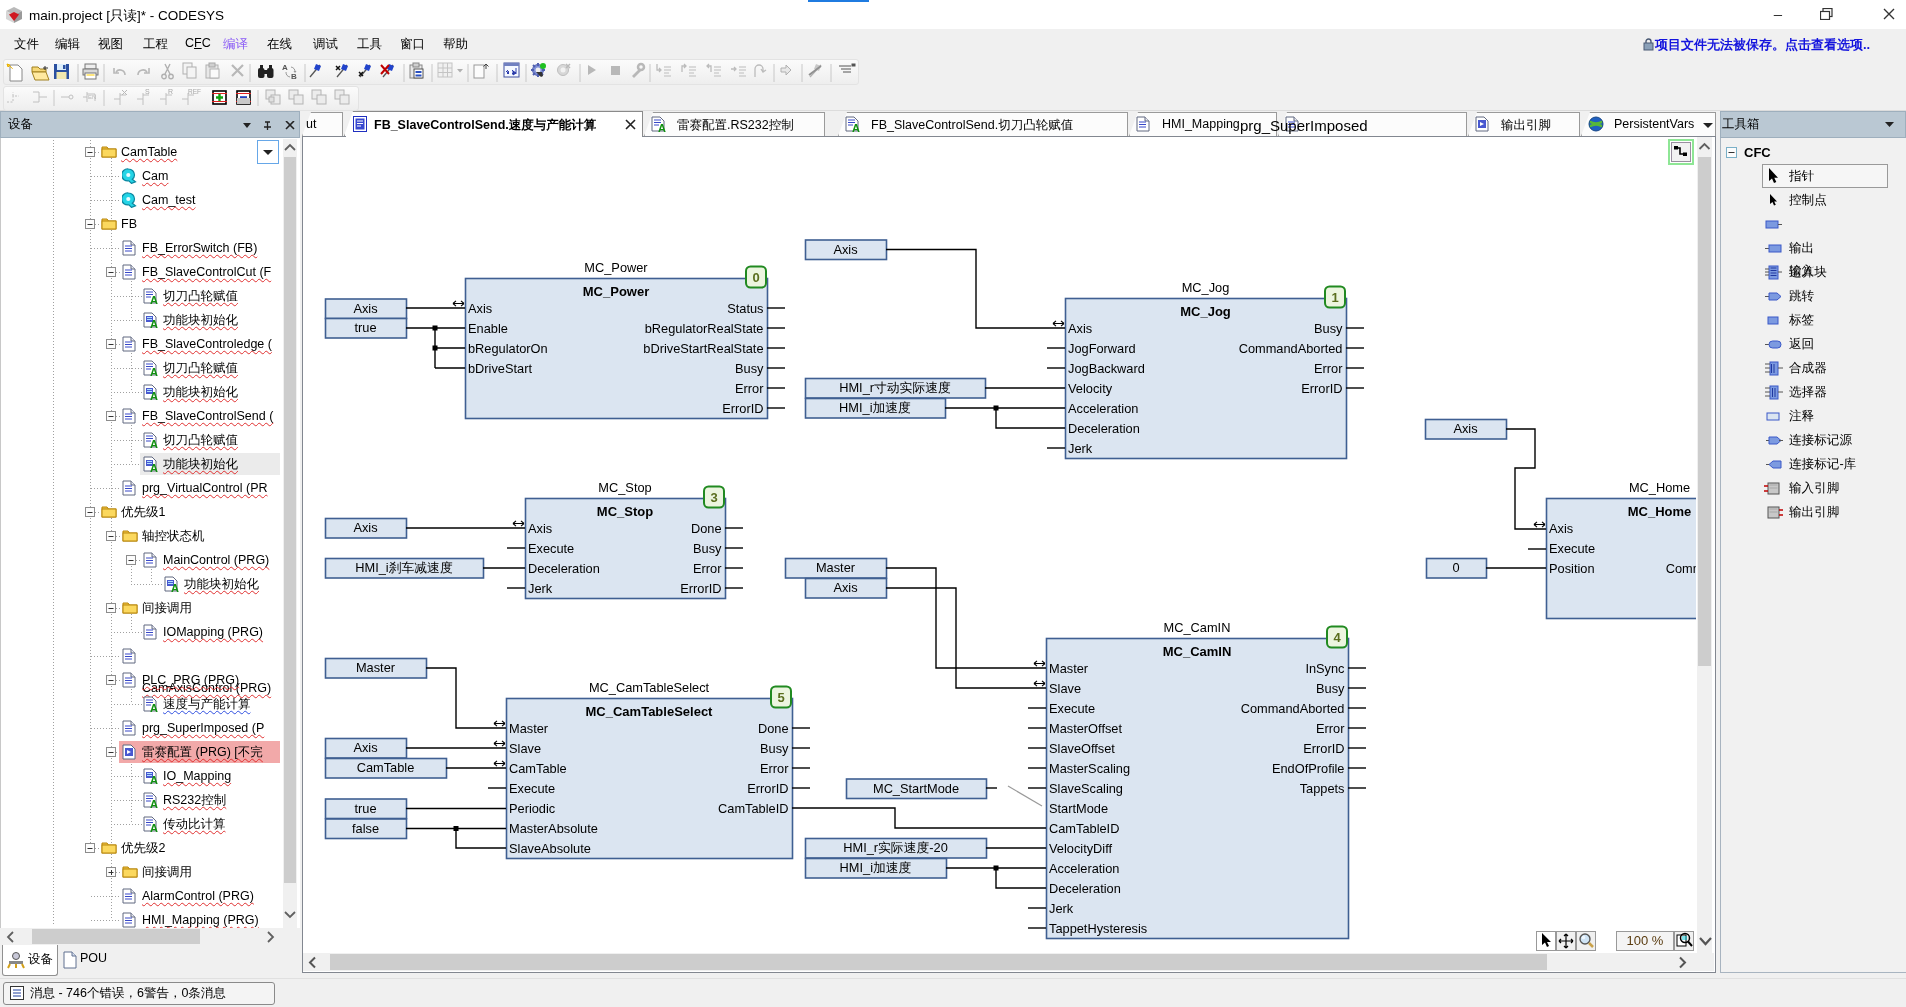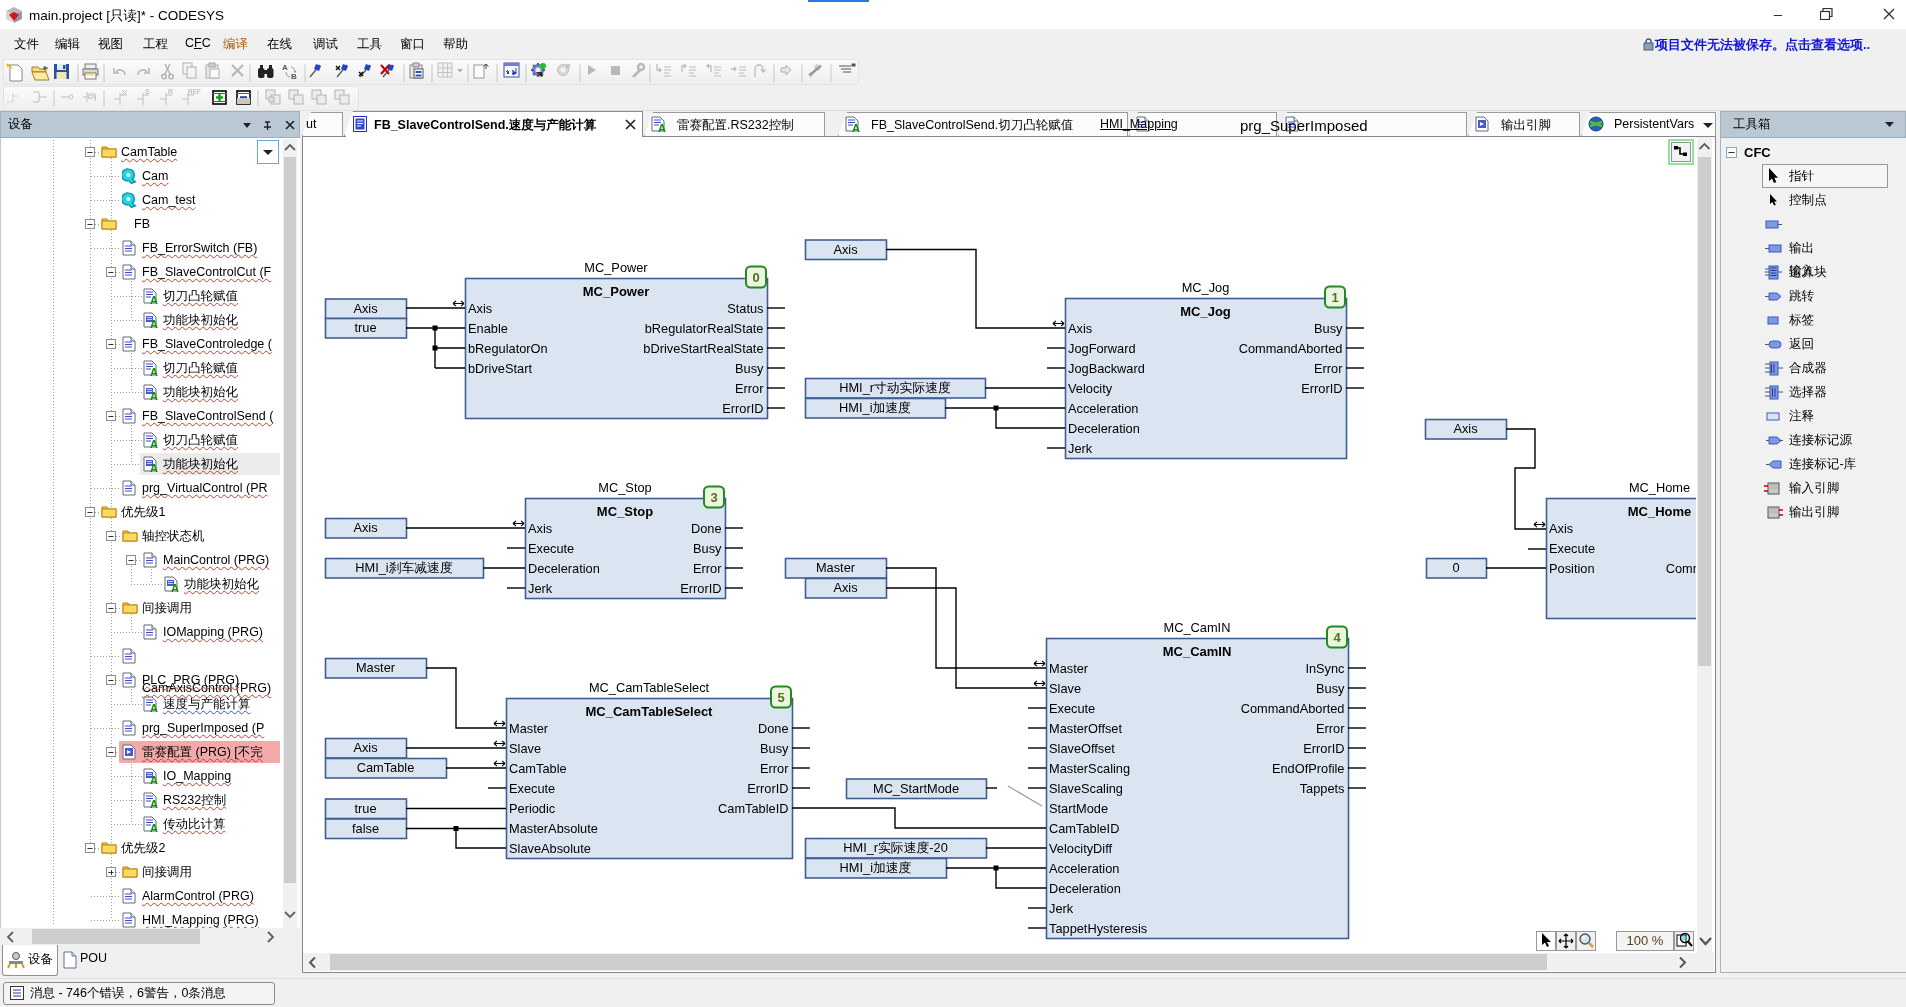--- a/index.html
+++ b/index.html
@@ -28,21 +28,21 @@
   </svg>
 <svg class="abs" style="left:1883px;top:8px" width="12" height="12">
     <path d="M1,1 L11,11 M11,1 L1,11" stroke="#333" stroke-width="1.4"></path>
   </svg>
 <div class="abs" style="left:0;top:29px;width:1906px;height:28px;background:#f0f0f0;"></div>
 <div class="abs" style="left:14px;top:36px;font-size:12.5px;color:#000;">文件</div>
 <div class="abs" style="left:55px;top:36px;font-size:12.5px;color:#000;">编辑</div>
 <div class="abs" style="left:98px;top:36px;font-size:12.5px;color:#000;">视图</div>
 <div class="abs" style="left:143px;top:36px;font-size:12.5px;color:#000;">工程</div>
 <div class="abs" style="left:185px;top:36px;font-size:12.5px;color:#000;">C<u>F</u>C</div>
-<div class="abs" style="left:223px;top:36px;font-size:12.5px;color:#a16207;">编译</div>
+<div class="abs" style="left:223px;top:36px;font-size:12.5px;color:#8b5cf6;">编译</div>
 <div class="abs" style="left:267px;top:36px;font-size:12.5px;color:#000;">在线</div>
 <div class="abs" style="left:313px;top:36px;font-size:12.5px;color:#000;">调试</div>
 <div class="abs" style="left:357px;top:36px;font-size:12.5px;color:#000;">工具</div>
 <div class="abs" style="left:400px;top:36px;font-size:12.5px;color:#000;">窗口</div>
 <div class="abs" style="left:443px;top:36px;font-size:12.5px;color:#000;">帮助</div>
 <svg class="abs" style="left:1643px;top:38px" width="11" height="13">
     <rect x="1" y="5" width="9" height="7" fill="#8aa0b8" stroke="#4a5a74"></rect>
     <path d="M3,5 V3.5 a2.5,2.5 0 0 1 5,0 V5" fill="none" stroke="#4a5a74" stroke-width="1.4"></path>
   </svg>
 <div class="abs" style="left:1655px;top:36px;font-size:13px;font-weight:bold;color:#1414dd;">项目文件无法被保存。点击查看选项..</div>
@@ -370,21 +370,21 @@
 <svg class="abs" style="left:122px;top:192px" width="16" height="16">
     <path d="M6.5,1 a6,6 0 0 1 6,6 c0,1.8 -0.9,3.2 -2.2,4.2 l3.2,2.6 -4,1.6 -2.6,-2.6 a6,6 0 1 1 -0.4,-11.8 z" fill="#24d4e6" stroke="#0a87a0" stroke-width="1.2"></path>
     <circle cx="6.3" cy="7" r="2.1" fill="#e8fcff"></circle>
   </svg>
 <div class="trow" style="left:142px;top:188px;"><span class="wavy">Cam_test</span></div>
 <svg class="abs" style="left:101px;top:216px" width="16" height="14">
     <path d="M1,3 h5 l1.5,2 H15 v8 H1 z" fill="#f5c646" stroke="#b8860b"></path>
     <path d="M1,6.5 h14" stroke="#fde89a"></path>
     <rect x="1" y="5" width="14" height="8" fill="#fbd85e" stroke="#b8860b"></rect>
   </svg>
-<div class="trow" style="left:134px;top:212px;"><span class="">FB</span></div>
+<div class="trow" style="left:121px;top:212px;"><span class="">FB</span></div>
 <svg class="abs" style="left:122px;top:240px" width="14" height="16">
     <path d="M1,1 h8 l4,4 v10 h-12 z" fill="#fff" stroke="#606880"></path>
     <path d="M9,1 v4 h4" fill="#e8e8f0" stroke="#606880"></path>
     <path d="M3,6 h7 M3,8.5 h7 M3,11 h7" stroke="#3848c8"></path>
   </svg>
 <div class="trow" style="left:142px;top:236px;"><span class="wavy">FB_ErrorSwitch (FB)</span></div>
 <svg class="abs" style="left:122px;top:264px" width="14" height="16">
     <path d="M1,1 h8 l4,4 v10 h-12 z" fill="#fff" stroke="#606880"></path>
     <path d="M9,1 v4 h4" fill="#e8e8f0" stroke="#606880"></path>
     <path d="M3,6 h7 M3,8.5 h7 M3,11 h7" stroke="#3848c8"></path>
@@ -625,21 +625,21 @@
     <path d="M3,4 h7 M3,6.5 h7 M3,9 h5" stroke="#3848c8"></path>
     <text x="7" y="16" font-size="11" font-weight="bold" fill="#109010">A</text>
   </svg>
 <div class="abs" style="left:871px;top:117px;font-size:12.5px;color:#000;white-space:nowrap;">FB_SlaveControlSend.切刀凸轮赋值</div>
 <div class="abs" style="left:1129px;top:112px;width:148px;height:24px;background:#fcfcfc;border:1px solid #9a9a9a;border-bottom:none;clip-path:polygon(9px 0,100% 0,100% 100%,0 100%);"></div>
 <svg class="abs" style="left:1136px;top:116px" width="14" height="16">
     <path d="M1,1 h8 l4,4 v10 h-12 z" fill="#fff" stroke="#606880"></path>
     <path d="M9,1 v4 h4" fill="#e8e8f0" stroke="#606880"></path>
     <path d="M3,6 h7 M3,8.5 h7 M3,11 h7" stroke="#3848c8"></path>
   </svg>
-<div class="abs" style="left:1100px;top:117px;font-size:12.5px;color:#000;white-space:nowrap;text-decoration:underline;">HMI_Mapping</div>
+<div class="abs" style="left:1162px;top:117px;font-size:12.5px;color:#000;white-space:nowrap;">HMI_Mapping</div>
 <div class="abs" style="left:1278px;top:112px;width:189px;height:24px;background:#fcfcfc;border:1px solid #9a9a9a;border-bottom:none;clip-path:polygon(9px 0,100% 0,100% 100%,0 100%);"></div>
 <svg class="abs" style="left:1285px;top:116px" width="14" height="16">
     <path d="M1,1 h8 l4,4 v10 h-12 z" fill="#fff" stroke="#606880"></path>
     <path d="M9,1 v4 h4" fill="#e8e8f0" stroke="#606880"></path>
     <path d="M3,6 h7 M3,8.5 h7 M3,11 h7" stroke="#3848c8"></path>
   </svg>
 <div class="abs" style="left:1240px;top:117px;font-size:15px;color:#000;white-space:nowrap;">prg_SuperImposed</div>
 <div class="abs" style="left:1468px;top:112px;width:112px;height:24px;background:#fcfcfc;border:1px solid #9a9a9a;border-bottom:none;clip-path:polygon(9px 0,100% 0,100% 100%,0 100%);"></div>
 <svg class="abs" style="left:1475px;top:116px" width="14" height="16">
     <path d="M1,1 h8 l4,4 v10 h-12 z" fill="#fff" stroke="#606880"></path>
@@ -914,21 +914,21 @@
     <path d="M6,5 h5 M6,7 h5" stroke="#00c8d8" stroke-width="1.2"></path>
   </svg>
 <div class="abs" style="left:303px;top:953px;width:1411px;height:18px;background:#f0f0f0;"></div>
 <svg class="abs" style="left:306px;top:956px" width="14" height="13">
     <path d="M9,1.5 l-5,5 5,5" fill="none" stroke="#555" stroke-width="2"></path>
   </svg>
 <div class="abs" style="left:330px;top:954px;width:1217px;height:16px;background:#cdcdcd;"></div>
 <svg class="abs" style="left:1676px;top:956px" width="14" height="13">
     <path d="M4,1.5 l5,5 -5,5" fill="none" stroke="#555" stroke-width="2"></path>
   </svg>
-<div class="abs hdr" style="left:1720px;top:111px;width:186px;height:27px;line-height:25px;padding-left:12px;">工具箱</div>
+<div class="abs hdr" style="left:1720px;top:111px;width:186px;height:27px;line-height:25px;padding-left:1px;">工具箱</div>
 <svg class="abs" style="left:1884px;top:121px" width="12" height="8">
     <path d="M1,1 l4.5,5 4.5,-5 z" fill="#222"></path>
   </svg>
 <div class="abs" style="left:1720px;top:138px;width:186px;height:835px;background:#f1f1f1;border-left:1px solid #a8b4c0;border-bottom:1px solid #a8b4c0;"></div>
 <svg class="abs" style="left:1726px;top:147px" width="11" height="11">
     <rect x="0.5" y="0.5" width="10" height="10" fill="#fcfcfc" stroke="#7ab0c8"></rect>
     <line x1="2.5" y1="5.5" x2="8.5" y2="5.5" stroke="#333"></line>
   </svg>
 <div class="abs" style="left:1744px;top:145px;font-size:13px;font-weight:bold;color:#000;">CFC</div>
 <div class="abs" style="left:1762px;top:164px;width:126px;height:24px;background:#f6f6f6;border:1px solid #9a9a9a;"></div>

